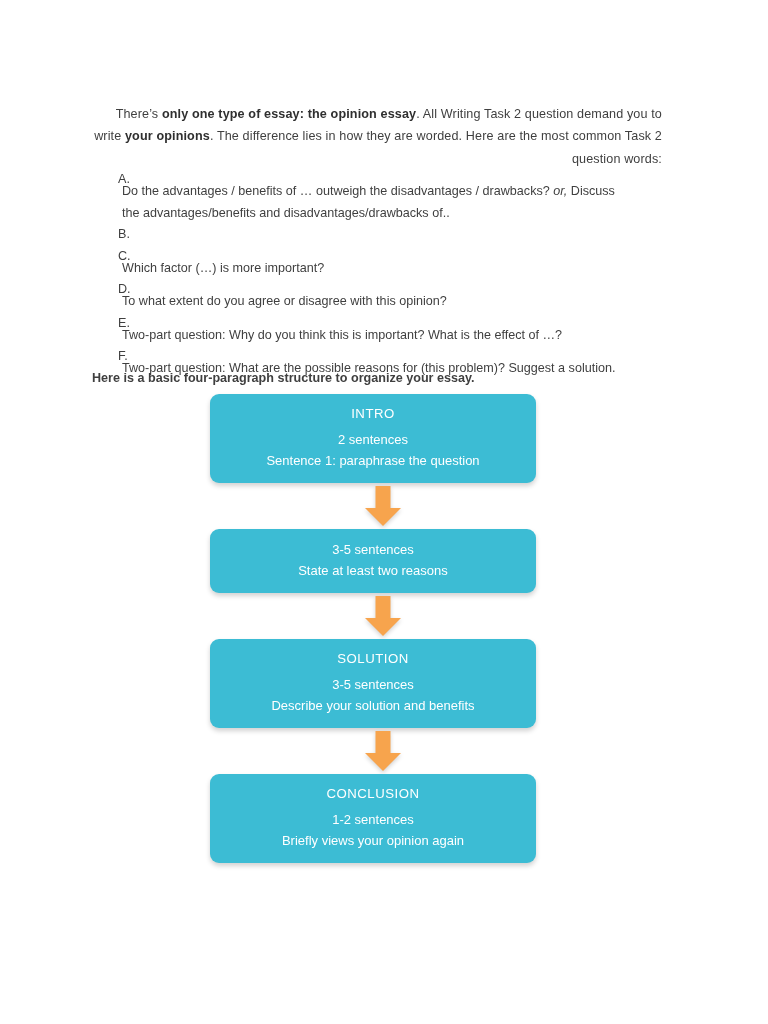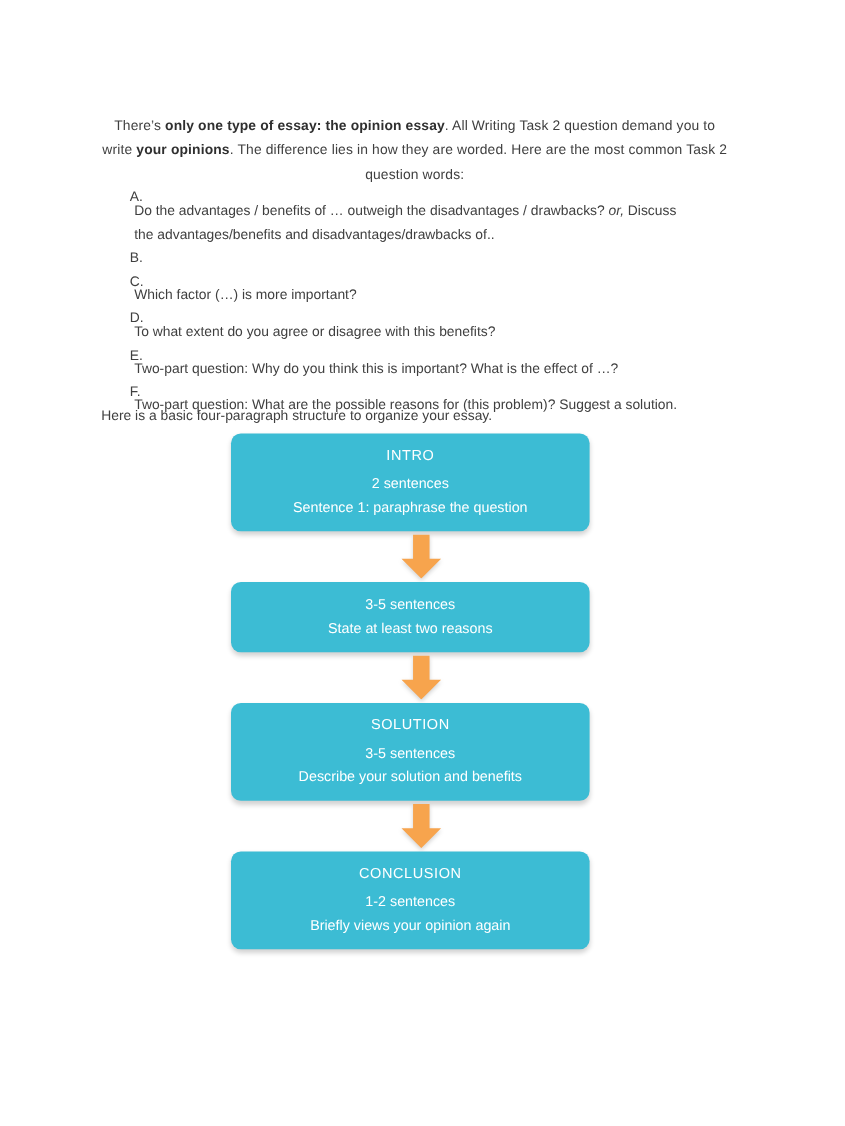--- a/index.html
+++ b/index.html
@@ -24,21 +24,21 @@
   
   .intro-para {
     position: absolute;
     left: 92px;
     top: 90px;
     width: 570px;
     font-size: 12.6px;
     line-height: 22.5px;
     color: #3f3f3f;
     letter-spacing: 0.01em;
-    text-align: center;
+    text-align: right;
   }
   .intro-para b { font-weight: bold; color: #2f2f2f; }
 
   
   .q-list {
     position: absolute;
     left: 92px;
     top: 169px;
     width: 580px;
   }
@@ -63,20 +63,21 @@
   .q-text i { font-style: italic; }
 
   
   .lead-line {
     position: absolute;
     left: 92px;
     top: 355px;
     font-size: 12.6px;
     line-height: 21px;
     color: #3f3f3f;
+    font-weight: bold;
   }
 
   
   .flow {
     position: absolute;
     left: 210px;
     top: 394px;
     width: 346px;
   }
   .flow-box {
@@ -132,21 +133,21 @@
     </div>
     <div class="q-item">
       <span class="q-marker">B.</span>
     </div>
     <div class="q-item">
       <span class="q-marker">C.</span>
       <span class="q-text">Which factor (…) is more important?</span>
     </div>
     <div class="q-item">
       <span class="q-marker">D.</span>
-      <span class="q-text">To what extent do you agree or disagree with this benefits?</span>
+      <span class="q-text">To what extent do you agree or disagree with this opinion?</span>
     </div>
     <div class="q-item">
       <span class="q-marker">E.</span>
       <span class="q-text">Two-part question: Why do you think this is important? What is the effect of …?</span>
     </div>
     <div class="q-item">
       <span class="q-marker">F.</span>
       <span class="q-text">Two-part question: What are the possible reasons for (this problem)? Suggest a solution.</span>
     </div>
   </div>

